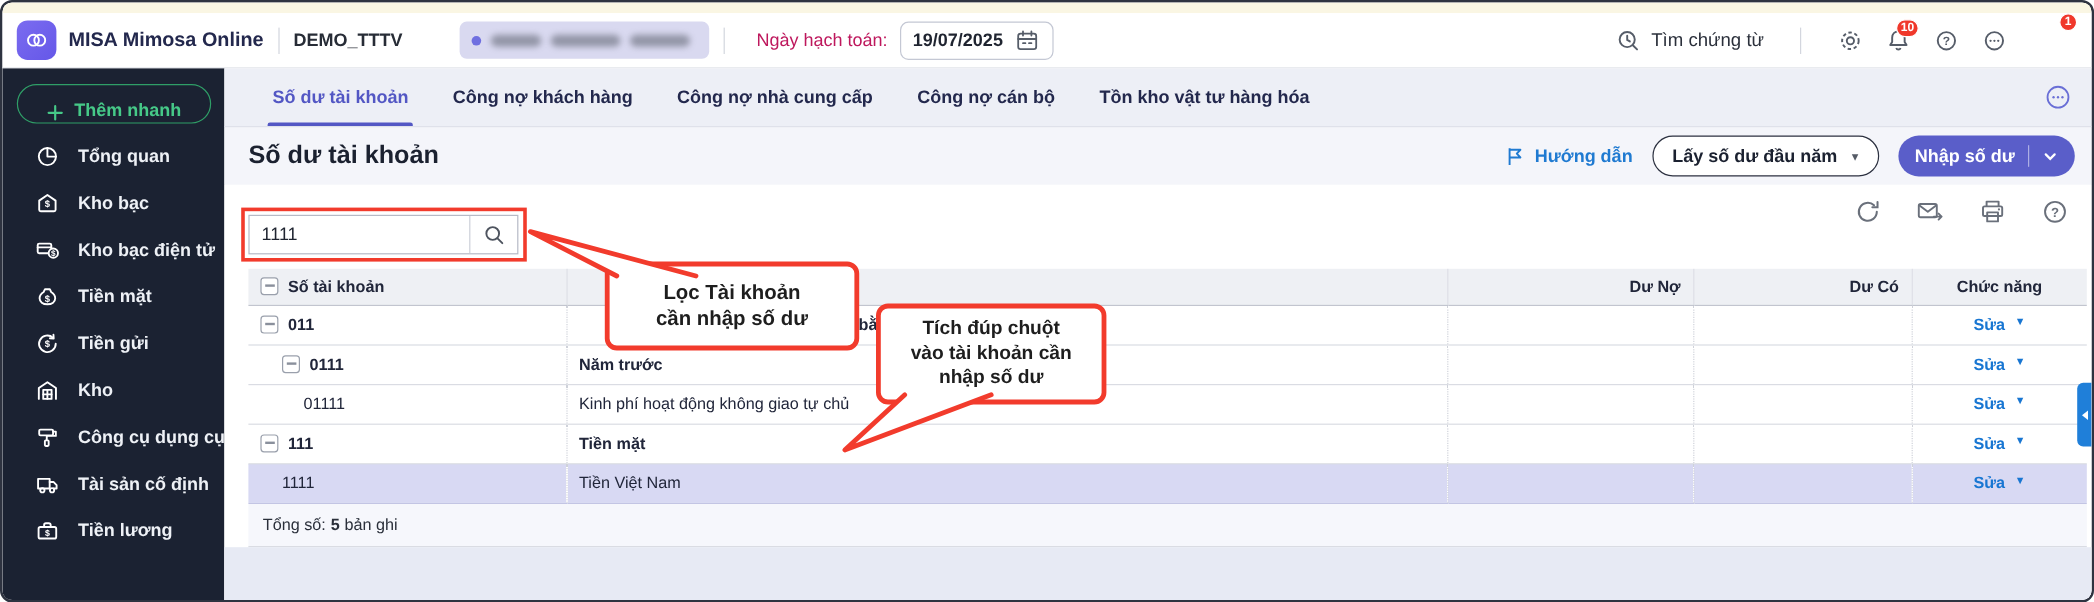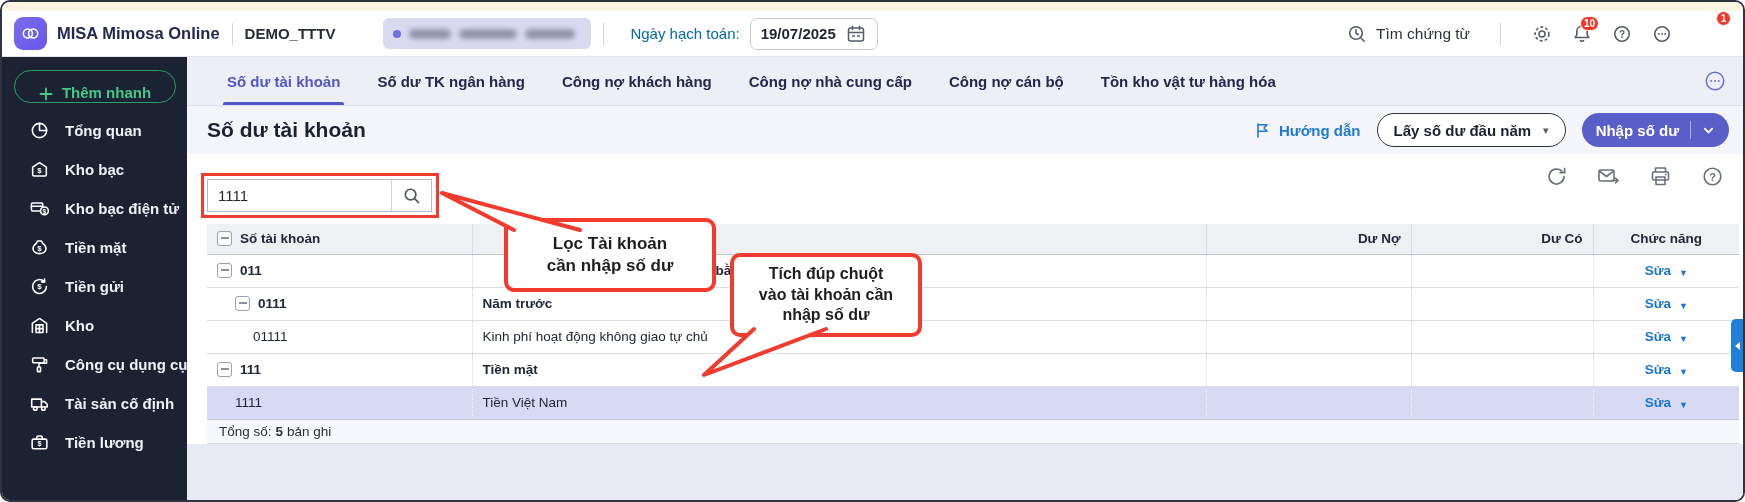--- a/index.html
+++ b/index.html
@@ -9,21 +9,21 @@
   
   .appheader{height:46px;background:#fff;border-bottom:1px solid #e4e6ec;display:flex;align-items:center;padding:0 16px 0 12px;}
   .logo{width:33px;height:33px;border-radius:9px;background:linear-gradient(135deg,#7b6cf0,#6557e8);display:flex;align-items:center;justify-content:center;flex:0 0 auto;}
   .logo svg{width:21px;height:21px;}
   .brand{margin-left:10px;font-size:16.5px;font-weight:bold;color:#23284d;white-space:nowrap;}
   .vsep{width:1px;height:22px;background:#d3d6de;margin:0 12px;flex:0 0 auto;}
   .tenant{font-size:15px;font-weight:600;color:#272c36;white-space:nowrap;}
   .redacted{margin-left:48px;width:208px;height:31px;border-radius:6px;background:#d9d9f0;display:flex;align-items:center;padding:0 10px;gap:8px;}
   .redacted .dot{width:8px;height:8px;border-radius:50%;background:#6f6fe0;flex:0 0 auto;}
   .redacted .blob{height:10px;border-radius:5px;background:#5a5f6c;opacity:.55;filter:blur(2.5px);}
-  .datelabel{font-size:15px;color:#0369a1;margin-left:14px;white-space:nowrap;}
+  .datelabel{font-size:15px;color:#be185d;margin-left:14px;white-space:nowrap;}
   .datebox{margin-left:10px;height:32px;border:1px solid #c4c8d4;border-radius:7px;background:#fff;display:flex;align-items:center;padding:0 10px;gap:9px;}
   .datebox .dateval{font-size:15px;font-weight:600;color:#1f2430;}
   .hicon{color:#565d69;display:flex;align-items:center;justify-content:center;}
   .hicon svg{width:22px;height:22px;}
   .hright{margin-left:auto;display:flex;align-items:center;gap:18px;}
   .findrow{display:flex;align-items:center;gap:8px;color:#30353f;}
   .findrow .flabel{font-size:15.5px;color:#2b303b;white-space:nowrap;}
   .badgewrap{position:relative;}
   .badge{position:absolute;top:-7px;left:9px;min-width:15px;height:15px;border-radius:8px;background:#f0382b;color:#fff;font-size:10px;font-weight:bold;display:flex;align-items:center;justify-content:center;padding:0 3px;border:1px solid #fff;}
   .avatarwrap{position:relative;width:36px;height:36px;flex:0 0 auto;}
@@ -75,24 +75,24 @@
   .grid th.num{text-align:right;}
   .grid th.ctr{text-align:center;}
   .grid td{height:33px;border-bottom:1px solid #dadce3;font-size:13.5px;color:#21263a;padding:0 10px;border-left:1px dotted #cfd2da;overflow:hidden;white-space:nowrap;}
   .grid td:first-child{border-left:none;}
   .grid tr.bold td{font-weight:bold;}
   .grid tr.hl td{background:#d8d9f3;border-bottom-color:#c3c5e4;}
   .acct{display:flex;align-items:center;gap:8px;}
   .cb{width:15px;height:15px;border:1.5px solid #9aa0ac;border-radius:3px;background:#fff;position:relative;flex:0 0 auto;cursor:pointer;}
   .cb::after{content:"";position:absolute;left:2.5px;right:2.5px;top:5px;height:1.8px;background:#8a909c;}
   .namecell.pad{padding-left:243px;}
-  .sua{color:#1876d2;font-weight:600;font-size:13.5px;display:flex;align-items:flex-end;justify-content:center;gap:8px;cursor:pointer;}
+  .sua{color:#1876d2;font-weight:600;font-size:13.5px;display:flex;align-items:flex-start;justify-content:center;gap:8px;cursor:pointer;}
   .sua .tri{font-size:9px;}
   .tri::after{content:"▼";}
-  .tfooter{width:1532px;margin-left:20px;height:24px;background:#f6f7fc;border-bottom:1px solid #dadce3;display:flex;align-items:center;padding:0 12px;font-size:13.5px;color:#2a2f3a;gap:4px;}
+  .tfooter{width:1532px;margin-left:20px;height:36px;background:#f6f7fc;border-bottom:1px solid #dadce3;display:flex;align-items:center;padding:0 12px;font-size:13.5px;color:#2a2f3a;gap:4px;}
   .tfooter b{font-weight:bold;}
   .bottomstrip{flex:1;background:#e7eaf4;}
   
   .redrect{position:absolute;left:199px;top:171px;width:238px;height:45px;border:3px solid #f23b2c;z-index:30;pointer-events:none;}
   .callout{position:absolute;background:#fff;border:4px solid #f23b2c;border-radius:10px;z-index:35;display:flex;align-items:center;justify-content:center;text-align:center;font-weight:bold;color:#1e1e1e;white-space:pre-line;pointer-events:none;}
   .co1{left:502px;top:216px;width:212px;height:74px;font-size:17px;line-height:1.3;}
   .co2{left:728px;top:251px;width:192px;height:84px;font-size:16px;line-height:1.3;}
   svg.tails{position:absolute;left:0;top:0;width:1745px;height:502px;z-index:36;pointer-events:none;}
   .edgetab{position:absolute;right:0;top:317px;width:12px;height:53px;background:#1f7fd9;border-radius:5px 0 0 5px;z-index:20;display:flex;align-items:center;justify-content:center;cursor:pointer;}
   .edgetab .arr{width:0;height:0;border-top:4px solid transparent;border-bottom:4px solid transparent;border-right:5px solid #fff;}
@@ -273,21 +273,20 @@
               </svg>
             </span>
             <span class="slabel">Tiền lương</span>
           </div>
         </nav>
     </aside>
 
     <main>
       <div class="tabbar" id="tab-bar">
         <span class="tab active">Số dư tài khoản</span>
-          <span class="tab">Số dư TK ngân hàng</span>
           <span class="tab">Công nợ khách hàng</span>
           <span class="tab">Công nợ nhà cung cấp</span>
           <span class="tab">Công nợ cán bộ</span>
           <span class="tab">Tồn kho vật tư hàng hóa</span>
           <span class="tabmore">
           <svg viewBox="0 0 22 22" fill="none" stroke="currentColor" stroke-width="1.4">
             <circle cx="11" cy="11" r="8"></circle>
             <circle cx="7.6" cy="11" r="0.9" fill="currentColor" stroke="none"></circle>
               <circle cx="11" cy="11" r="0.9" fill="currentColor" stroke="none"></circle>
               <circle cx="14.4" cy="11" r="0.9" fill="currentColor" stroke="none"></circle>

